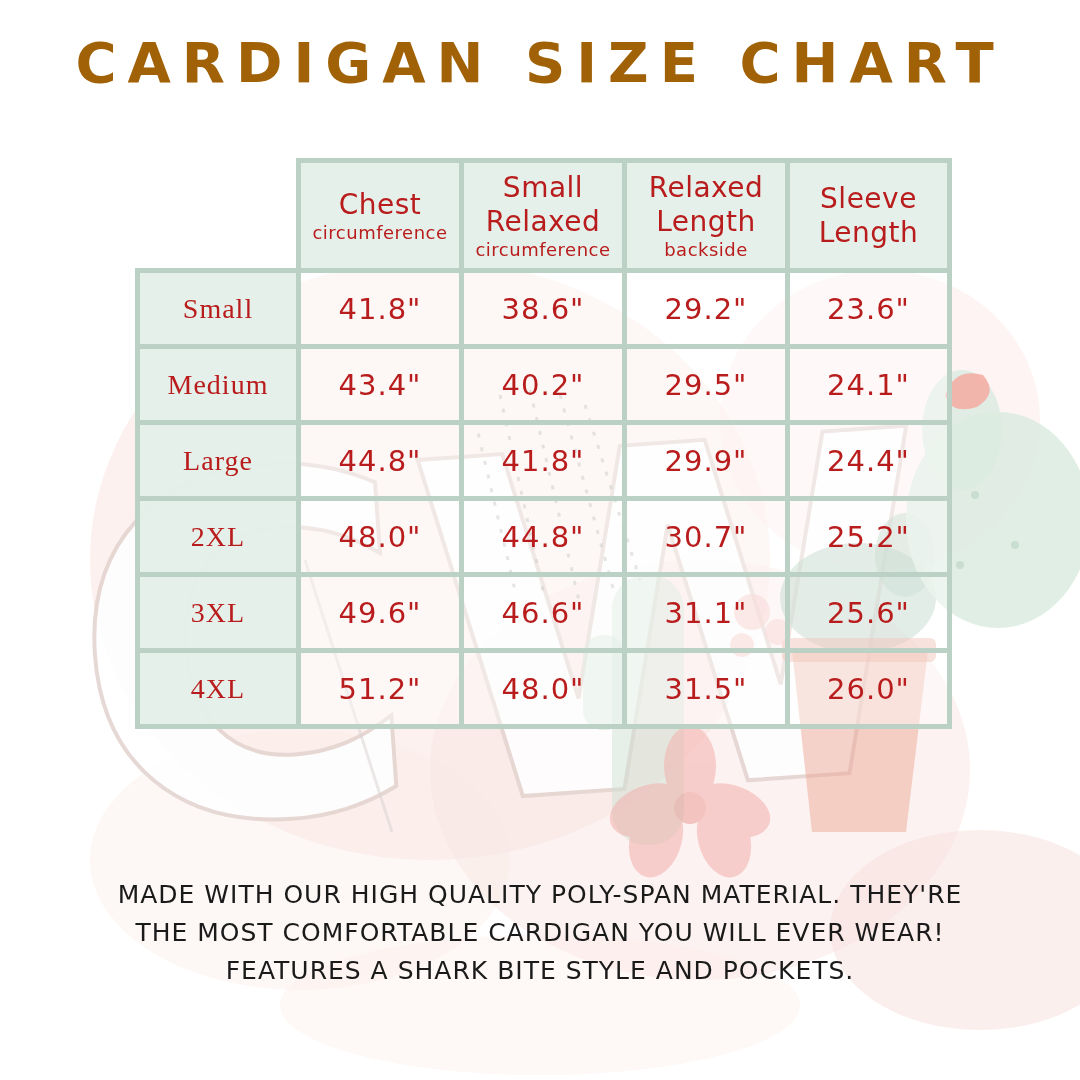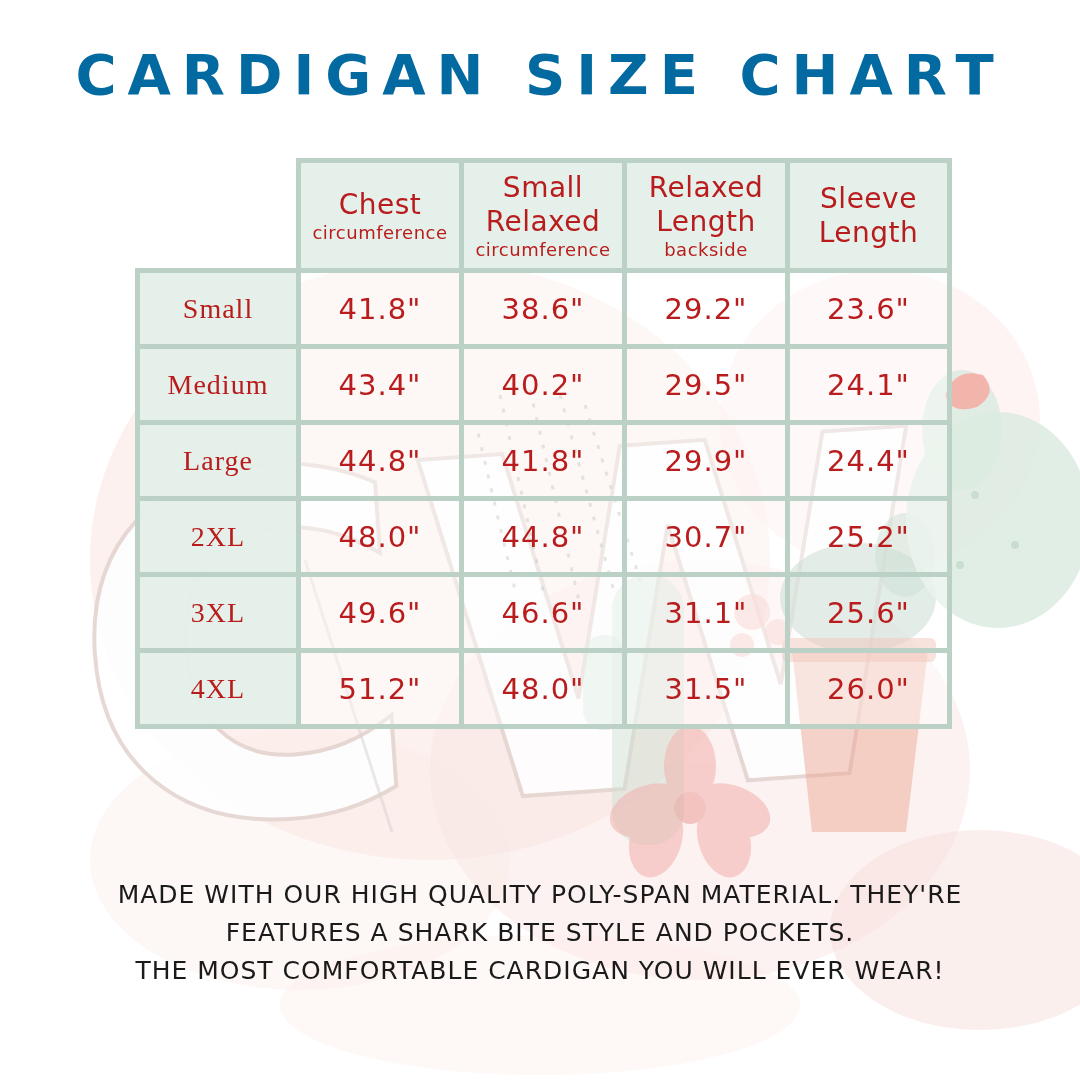--- a/index.html
+++ b/index.html
@@ -18,29 +18,29 @@
   .watermark {
     position: absolute;
     inset: 0;
     z-index: 0;
     pointer-events: none;
   }
 
   
   .title {
     position: absolute;
-    top: 42px;
+    top: 30px;
     left: 0;
     width: 100%;
     z-index: 2;
     text-align: center;
     font-size: 56px;
     font-weight: bold;
     letter-spacing: 11px;
-    color: #0369a1;
+    color: #a16207;
     white-space: nowrap;
   }
 
   
   .size-table {
     position: absolute;
     left: 135px;
     top: 158px;
     z-index: 1;
     border-collapse: collapse;
@@ -226,17 +226,17 @@
         <td class="val">51.2"</td>
         <td class="val">48.0"</td>
         <td class="val">31.5"</td>
         <td class="val">26.0"</td>
       </tr>
     </tbody>
   </table>
 
   <div class="desc">
     <div class="dline">MADE WITH OUR HIGH QUALITY POLY-SPAN MATERIAL. THEY'RE</div>
+    <div class="dline">THE MOST COMFORTABLE CARDIGAN YOU WILL EVER WEAR!</div>
     <div class="dline">FEATURES A SHARK BITE STYLE AND POCKETS.</div>
-    <div class="dline">THE MOST COMFORTABLE CARDIGAN YOU WILL EVER WEAR!</div>
   </div>
 
 </div>
 
 </body></html>

